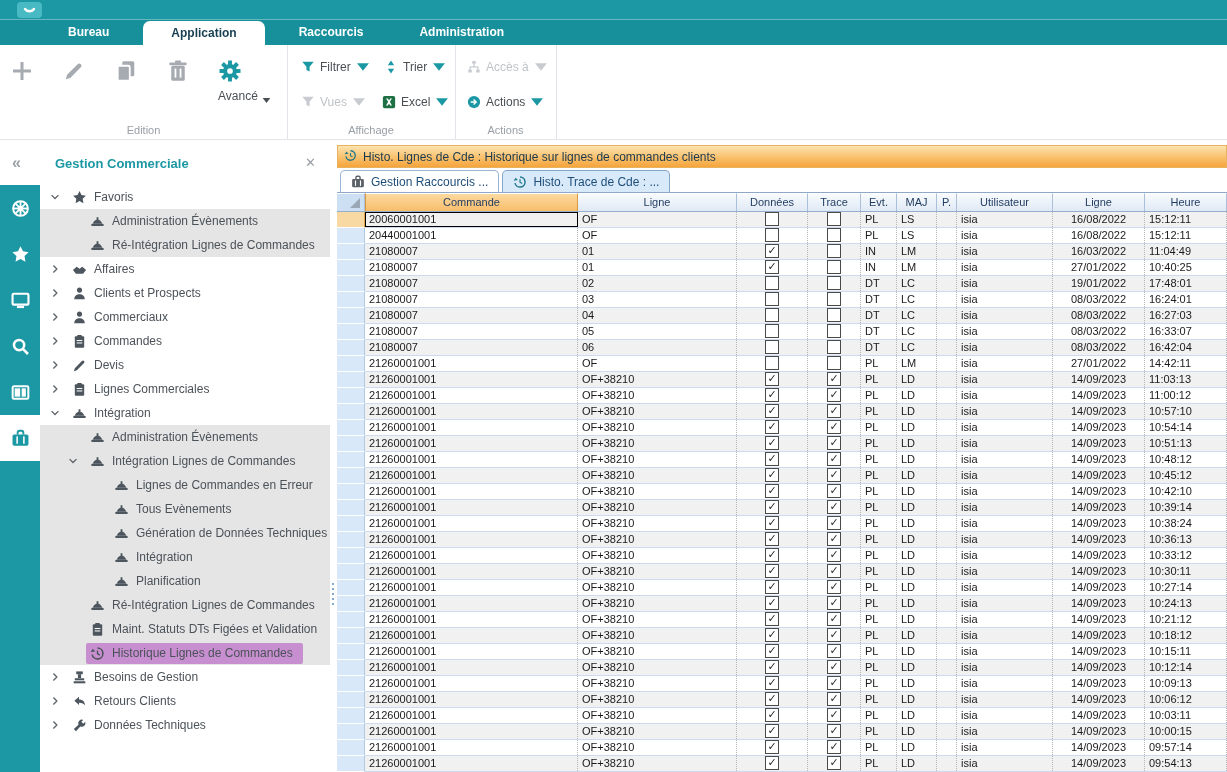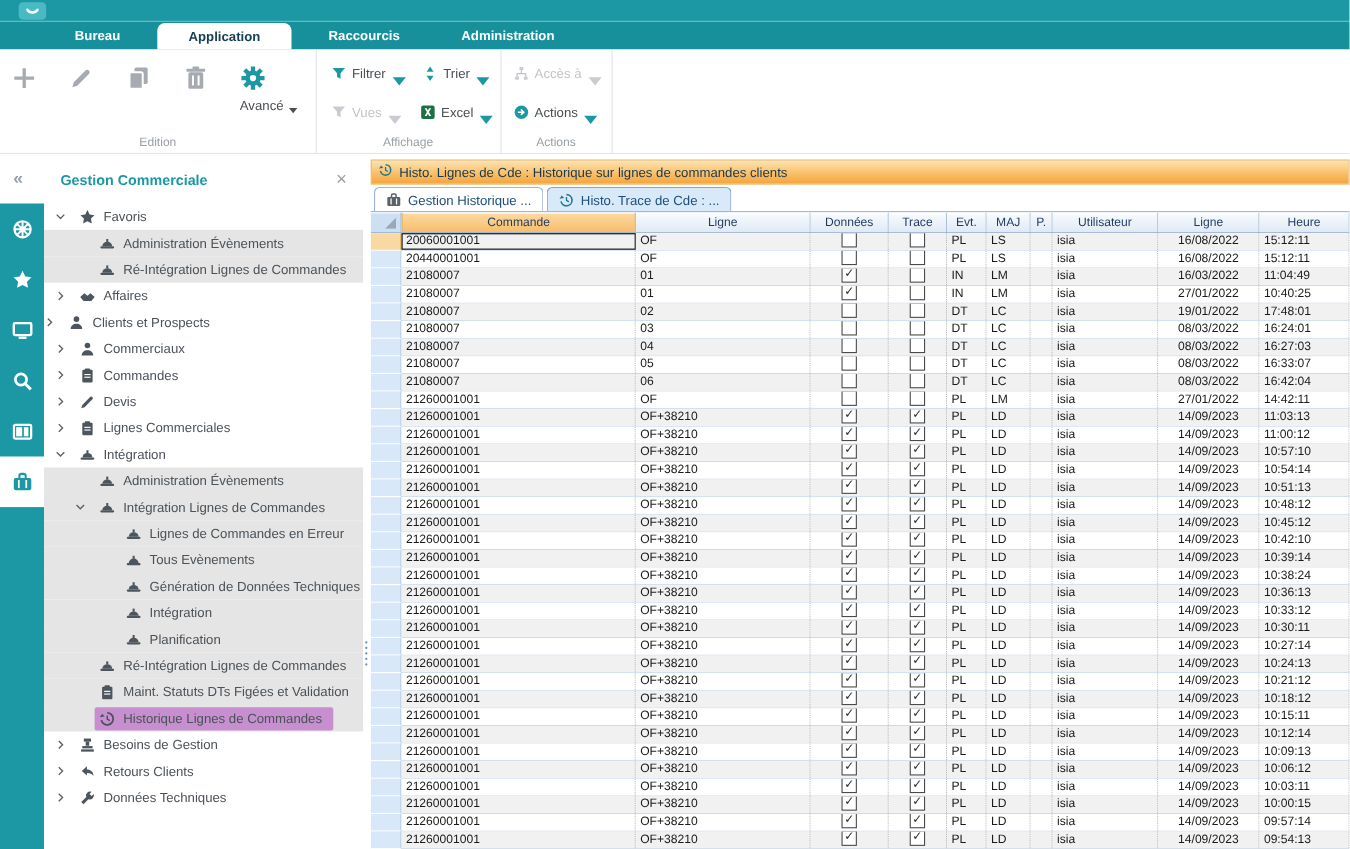--- a/index.html
+++ b/index.html
@@ -24,21 +24,21 @@
   .g-affichage{left:287px;width:168px;border-right:1px solid #e1e4e8;}
   .g-actions{left:455px;width:101px;border-right:1px solid #e1e4e8;}
   .bigicons{position:absolute;left:8px;top:12px;display:flex;gap:24px;align-items:flex-start;}
   .bigbtn{width:28px;height:28px;display:flex;align-items:center;justify-content:center;}
   .bigbtn svg{width:24px;height:24px;fill:#a6abb1;}
   .bigbtn.teal svg{fill:var(--teal);}
   .avance{position:absolute;left:218px;top:44px;font-size:12px;color:#4a4f54;display:flex;align-items:center;gap:4px;}
   .caret{width:9px;height:7px;}
   .caret svg{width:9px;height:7px;fill:#4a4f54;}
   .dis .caret svg{fill:#c3c7cb;}
-  .smallbtn{display:flex;align-items:flex-end;gap:5px;font-size:12px;color:#4a4f54;white-space:nowrap;}
+  .smallbtn{display:flex;align-items:flex-start;gap:5px;font-size:12px;color:#4a4f54;white-space:nowrap;}
   .smallbtn svg{width:14px;height:14px;fill:var(--teal);}
   .smallbtn.dis{color:#c0c4c8;}
   .smallbtn.dis svg{fill:#c8ccd0;}
   .arow1{position:absolute;top:15px;}
   .arow2{position:absolute;top:50px;}
 
   
   .rail{position:absolute;left:0;top:185px;width:40px;height:587px;background:var(--teal);}
   .rail-item{width:40px;height:46px;display:flex;align-items:center;justify-content:center;color:#fff;}
   .rail-item svg{width:19px;height:19px;fill:currentColor;}
@@ -345,21 +345,21 @@
         </span>
         <span class="chip">
           <span class="ticon">
             <svg viewBox="0 0 16 16">
               <path d="M1 8.5L5 5l3 2.2L11 5l4 3.5-3.2 4H4.2z"></path>
             </svg>
           </span>
           <span>Affaires</span>
         </span>
       </div>
-      <div class="titem" style="padding-left: 0;">
+      <div class="titem" style="padding-left: 10px;">
         <span class="tchev">
           <svg viewBox="0 0 16 16" fill="none">
             <path d="M5.5 2.5L11 8l-5.5 5.5"></path>
           </svg>
         </span>
         <span class="chip">
           <span class="ticon">
             <svg viewBox="0 0 16 16">
               <circle cx="8" cy="4.4" r="2.7"></circle>
               <path d="M2.4 14c0-3.1 2.5-5.1 5.6-5.1s5.6 2 5.6 5.1z"></path>
@@ -650,21 +650,21 @@
     <div class="doctabs" id="doctabs">
         <div class="dtab">
           <span class="dticon" style="color:#5a6167;fill:#5a6167">
             <svg viewBox="0 0 16 16">
               <rect x="1.3" y="4.6" width="13.4" height="9.4" rx="1.4"></rect>
               <path d="M5.6 4.6V3.1A1.6 1.6 0 0 1 7.2 1.5h1.6a1.6 1.6 0 0 1 1.6 1.6v1.5" fill="none" stroke="currentColor" stroke-width="1.6"></path>
               <rect x="4.5" y="6.2" width="1.3" height="6.2" fill="#fff"></rect>
               <rect x="10.2" y="6.2" width="1.3" height="6.2" fill="#fff"></rect>
             </svg>
           </span>
-          <span>Gestion Historique ...</span>
+          <span>Gestion Raccourcis ...</span>
         </div>
         <div class="dtab active">
           <span class="dticon" style="color:#20798c;fill:#20798c">
             <svg viewBox="0 0 16 16">
               <path d="M8 2.2a5.8 5.8 0 1 1-5.7 7" fill="none" stroke="currentColor" stroke-width="1.7"></path>
               <path d="M.7 6.5L3 3l2.6 2.8z" stroke="none"></path>
               <path d="M8 4.8v3.4l2.5 1.5" fill="none" stroke="currentColor" stroke-width="1.4"></path>
             </svg>
           </span>
           <span>Histo. Trace de Cde : ...</span>

